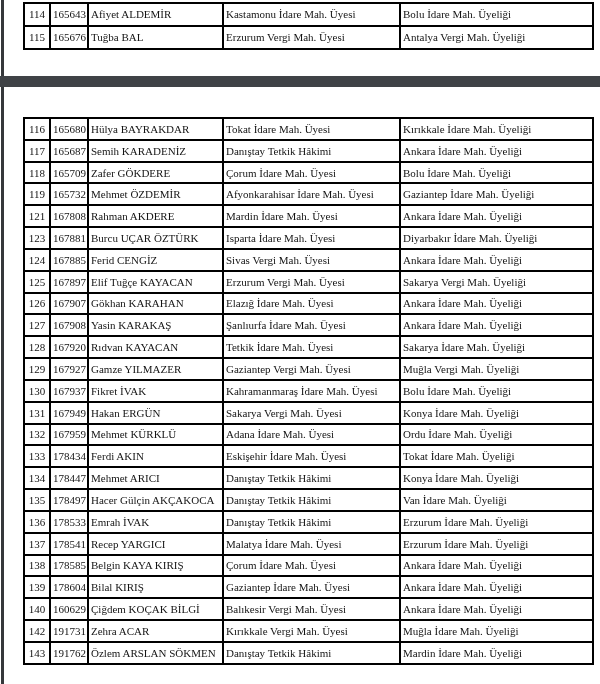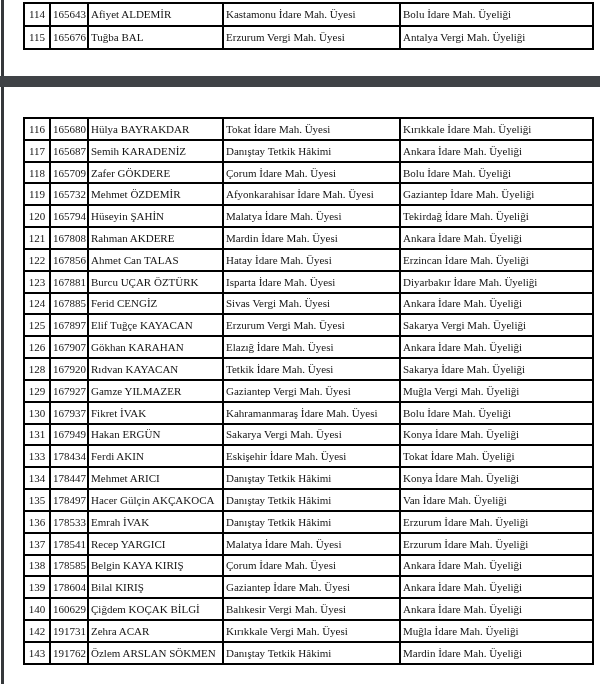--- a/index.html
+++ b/index.html
@@ -116,39 +116,25 @@
         <td class="c-new">Bolu İdare Mah. Üyeliği</td>
       </tr>
       <tr>
         <td class="c-no">119</td>
         <td class="c-sicil">165732</td>
         <td class="c-name">Mehmet ÖZDEMİR</td>
         <td class="c-cur">Afyonkarahisar İdare Mah. Üyesi</td>
         <td class="c-new">Gaziantep İdare Mah. Üyeliği</td>
       </tr>
       <tr>
-        <td class="c-no">120</td>
-        <td class="c-sicil">165794</td>
-        <td class="c-name">Hüseyin ŞAHİN</td>
-        <td class="c-cur">Malatya İdare Mah. Üyesi</td>
-        <td class="c-new">Tekirdağ İdare Mah. Üyeliği</td>
-      </tr>
-      <tr>
         <td class="c-no">121</td>
         <td class="c-sicil">167808</td>
         <td class="c-name">Rahman AKDERE</td>
         <td class="c-cur">Mardin İdare Mah. Üyesi</td>
         <td class="c-new">Ankara İdare Mah. Üyeliği</td>
-      </tr>
-      <tr>
-        <td class="c-no">122</td>
-        <td class="c-sicil">167856</td>
-        <td class="c-name">Ahmet Can TALAS</td>
-        <td class="c-cur">Hatay İdare Mah. Üyesi</td>
-        <td class="c-new">Erzincan İdare Mah. Üyeliği</td>
       </tr>
       <tr>
         <td class="c-no">123</td>
         <td class="c-sicil">167881</td>
         <td class="c-name">Burcu UÇAR ÖZTÜRK</td>
         <td class="c-cur">Isparta İdare Mah. Üyesi</td>
         <td class="c-new">Diyarbakır İdare Mah. Üyeliği</td>
       </tr>
       <tr>
         <td class="c-no">124</td>
@@ -165,20 +151,27 @@
         <td class="c-new">Sakarya Vergi Mah. Üyeliği</td>
       </tr>
       <tr>
         <td class="c-no">126</td>
         <td class="c-sicil">167907</td>
         <td class="c-name">Gökhan KARAHAN</td>
         <td class="c-cur">Elazığ İdare Mah. Üyesi</td>
         <td class="c-new">Ankara İdare Mah. Üyeliği</td>
       </tr>
       <tr>
+        <td class="c-no">127</td>
+        <td class="c-sicil">167908</td>
+        <td class="c-name">Yasin KARAKAŞ</td>
+        <td class="c-cur">Şanlıurfa İdare Mah. Üyesi</td>
+        <td class="c-new">Ankara İdare Mah. Üyeliği</td>
+      </tr>
+      <tr>
         <td class="c-no">128</td>
         <td class="c-sicil">167920</td>
         <td class="c-name">Rıdvan KAYACAN</td>
         <td class="c-cur">Tetkik İdare Mah. Üyesi</td>
         <td class="c-new">Sakarya İdare Mah. Üyeliği</td>
       </tr>
       <tr>
         <td class="c-no">129</td>
         <td class="c-sicil">167927</td>
         <td class="c-name">Gamze YILMAZER</td>
@@ -193,20 +186,27 @@
         <td class="c-new">Bolu İdare Mah. Üyeliği</td>
       </tr>
       <tr>
         <td class="c-no">131</td>
         <td class="c-sicil">167949</td>
         <td class="c-name">Hakan ERGÜN</td>
         <td class="c-cur">Sakarya Vergi Mah. Üyesi</td>
         <td class="c-new">Konya İdare Mah. Üyeliği</td>
       </tr>
       <tr>
+        <td class="c-no">132</td>
+        <td class="c-sicil">167959</td>
+        <td class="c-name">Mehmet KÜRKLÜ</td>
+        <td class="c-cur">Adana İdare Mah. Üyesi</td>
+        <td class="c-new">Ordu İdare Mah. Üyeliği</td>
+      </tr>
+      <tr>
         <td class="c-no">133</td>
         <td class="c-sicil">178434</td>
         <td class="c-name">Ferdi AKIN</td>
         <td class="c-cur">Eskişehir İdare Mah. Üyesi</td>
         <td class="c-new">Tokat İdare Mah. Üyeliği</td>
       </tr>
       <tr>
         <td class="c-no">134</td>
         <td class="c-sicil">178447</td>
         <td class="c-name">Mehmet ARICI</td>

